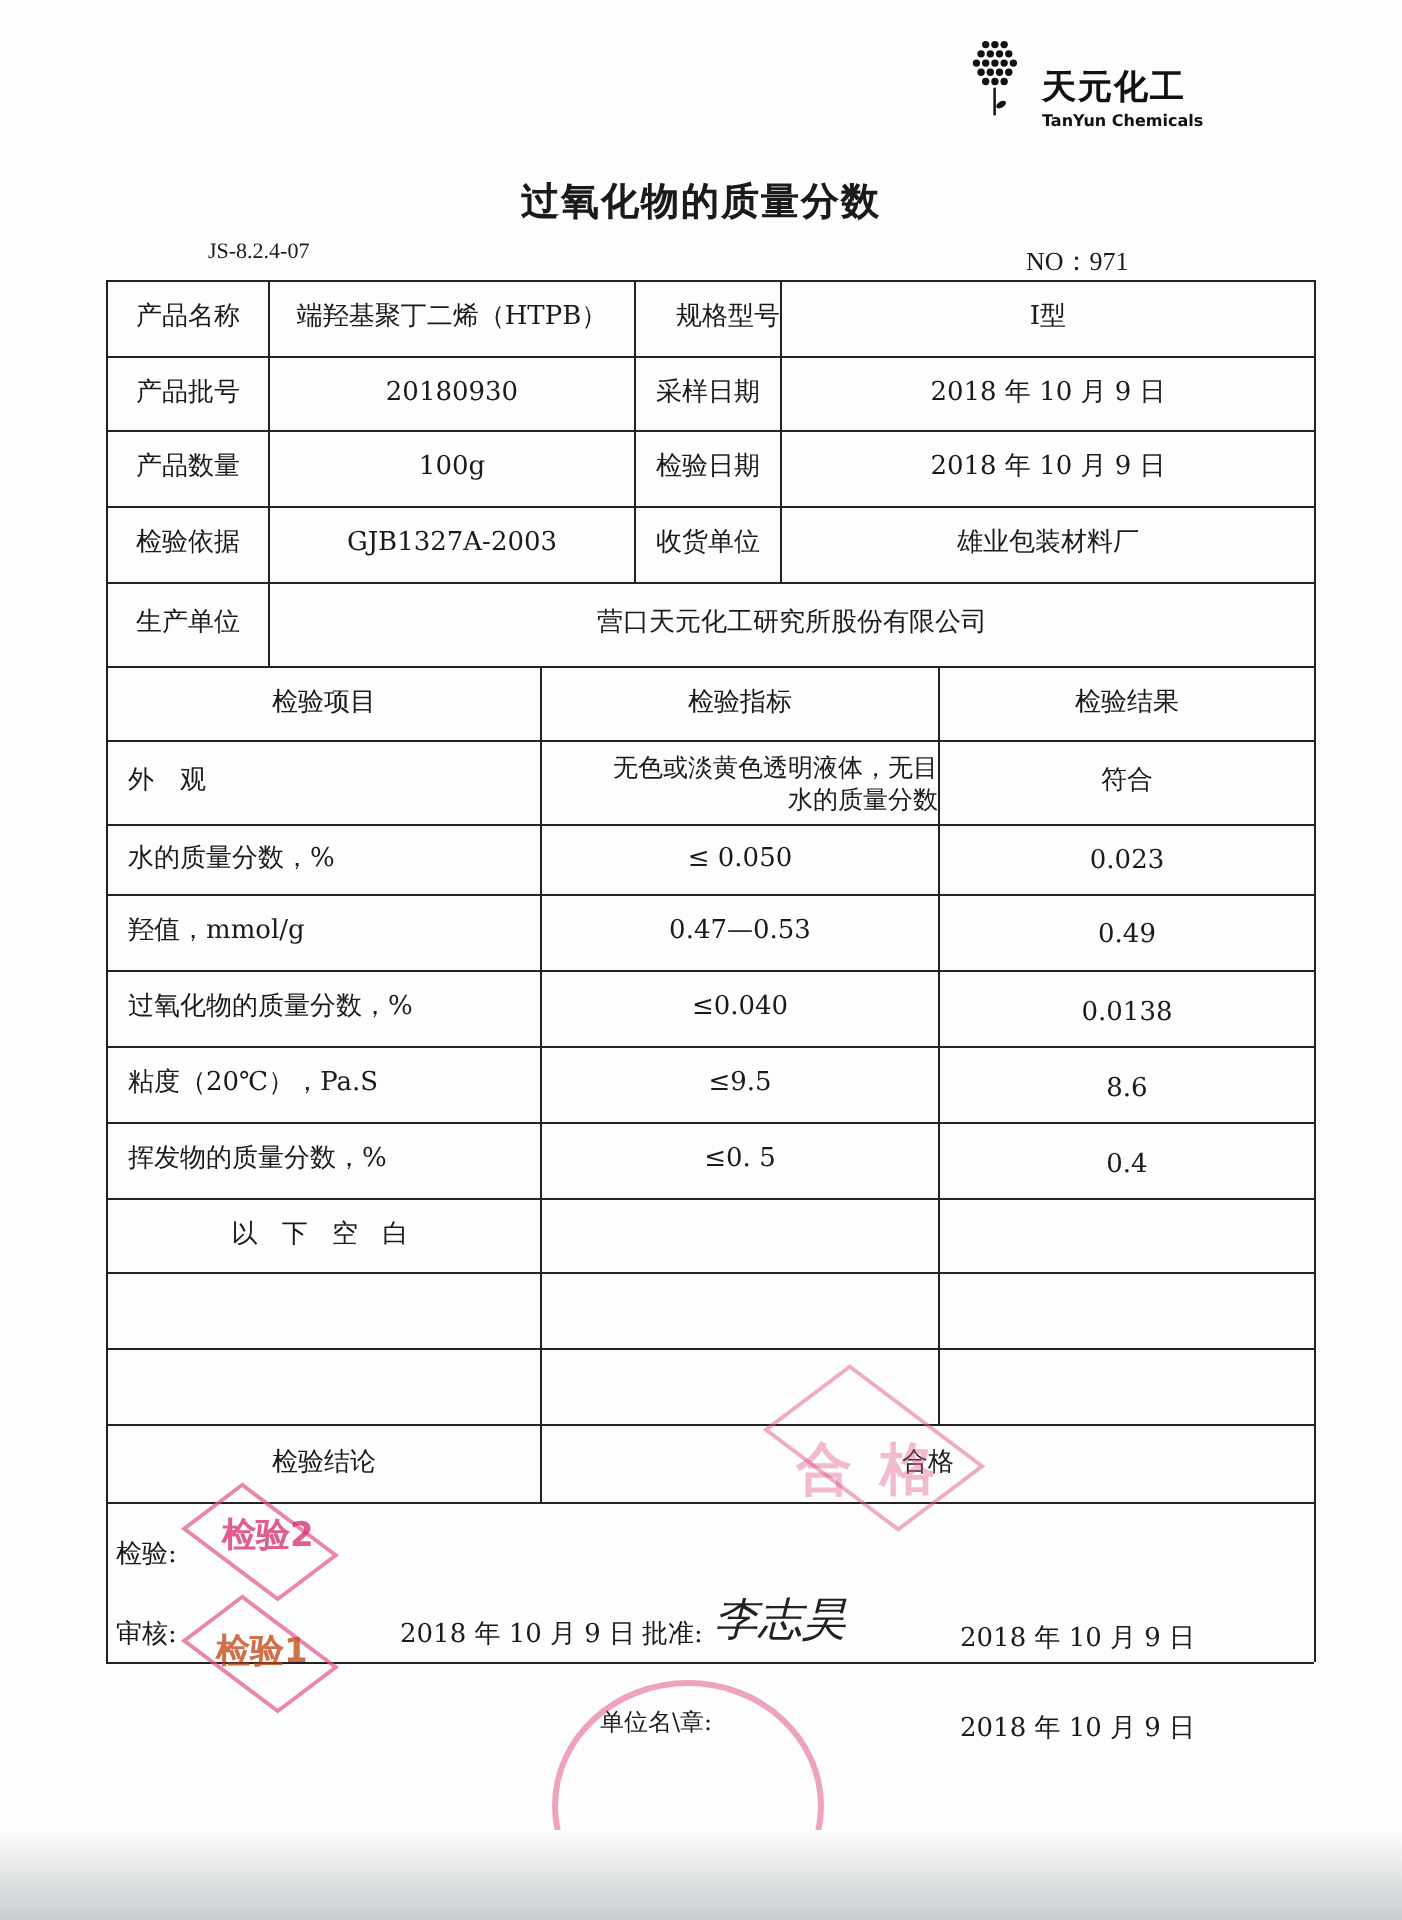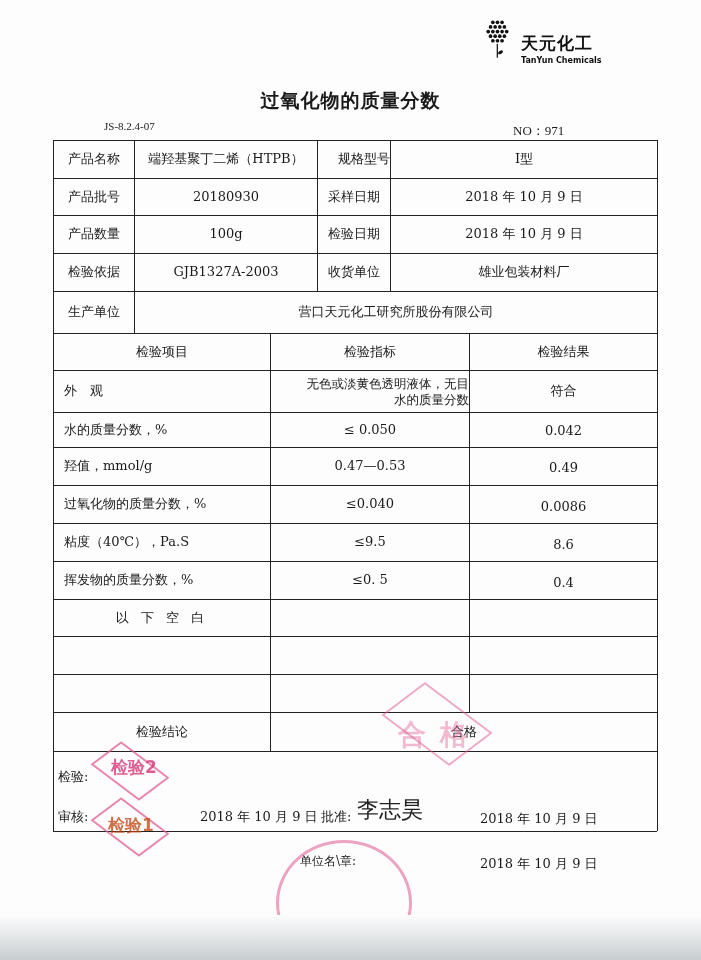--- a/index.html
+++ b/index.html
@@ -18,21 +18,21 @@
   .code { left:104px; top:120px; font-size:11px; font-family:"Liberation Serif",serif; }
   .no { left:513px; top:122px; font-size:13px; font-family:"Liberation Serif",serif; }
 
   .cell { position:absolute; display:flex; align-items:center; justify-content:center; text-align:center; font-size:13px; box-sizing:border-box; line-height:1.25; }
   .cell.left { justify-content:flex-start; padding-left:10px; }
   .hline { position:absolute; height:0; border-top:1px solid #222; }
   .vline { position:absolute; width:0; border-left:1px solid #222; }
 
   .stamp { position:absolute; color:#d62a6e; border:2px solid #e0588f; opacity:0.72; font-family:"DejaVu Sans","Liberation Sans",sans-serif; font-weight:bold; }
   .diamond { transform:rotate(45deg) skew(-8deg,-8deg); }
-  .sig { position:absolute; font-family:"DejaVu Serif",serif; font-size:22px; color:#222; }
+  .sig { position:absolute; font-family:"DejaVu Serif",serif; font-style:italic; font-size:22px; color:#222; }
   .fade { position:absolute; left:0; top:915px; width:701px; height:45px; background:linear-gradient(#fdfdfd,#c8cdd0); }
 </style>
 </head>
 <body>
 
 <div class="abs logo">
   <svg class="logo-dots" viewBox="0 0 36 52" width="36" height="52">
     <g fill="#111">
       <circle cx="10" cy="3" r="2.4"></circle>
         <circle cx="16" cy="3" r="2.4"></circle>
@@ -126,31 +126,31 @@
 
 <div class="cell left" style="left:54px;top:371px;width:216px;height:41px;">外　观</div>
 <div class="cell" style="left:271px;top:371px;width:198px;height:41px;flex-direction:column;font-size:12.5px;align-items:flex-end;">
   <span>无色或淡黄色透明液体，无目</span>
   <span>水的质量分数</span>
 </div>
 <div class="cell" style="left:470px;top:371px;width:187px;height:41px;">符合</div>
 
 <div class="cell left" style="left:54px;top:413px;width:216px;height:34px;">水的质量分数，%</div>
 <div class="cell" style="left:271px;top:413px;width:198px;height:34px;">≤ 0.050</div>
-<div class="cell" style="left:470px;top:413px;width:187px;height:36px;">0.042</div>
+<div class="cell" style="left:470px;top:413px;width:187px;height:36px;">0.023</div>
 
 <div class="cell left" style="left:54px;top:448px;width:216px;height:37px;">羟值，mmol/g</div>
 <div class="cell" style="left:271px;top:448px;width:198px;height:37px;">0.47—0.53</div>
 <div class="cell" style="left:470px;top:450px;width:187px;height:37px;">0.49</div>
 
 <div class="cell left" style="left:54px;top:486px;width:216px;height:37px;">过氧化物的质量分数，%</div>
 <div class="cell" style="left:271px;top:486px;width:198px;height:37px;">≤0.040</div>
-<div class="cell" style="left:470px;top:489px;width:187px;height:37px;">0.0086</div>
+<div class="cell" style="left:470px;top:489px;width:187px;height:37px;">0.0138</div>
 
-<div class="cell left" style="left:54px;top:524px;width:216px;height:37px;">粘度（40℃），Pa.S</div>
+<div class="cell left" style="left:54px;top:524px;width:216px;height:37px;">粘度（20℃），Pa.S</div>
 <div class="cell" style="left:271px;top:524px;width:198px;height:37px;">≤9.5</div>
 <div class="cell" style="left:470px;top:527px;width:187px;height:37px;">8.6</div>
 
 <div class="cell left" style="left:54px;top:562px;width:216px;height:37px;">挥发物的质量分数，%</div>
 <div class="cell" style="left:271px;top:562px;width:198px;height:37px;">≤0. 5</div>
 <div class="cell" style="left:470px;top:565px;width:187px;height:37px;">0.4</div>
 
 <div class="cell" style="left:54px;top:600px;width:216px;height:36px;letter-spacing:4px;">以 下 空 白</div>
 <div class="cell" style="left:271px;top:600px;width:198px;height:36px;"></div>
 <div class="cell" style="left:470px;top:600px;width:187px;height:36px;"></div>

